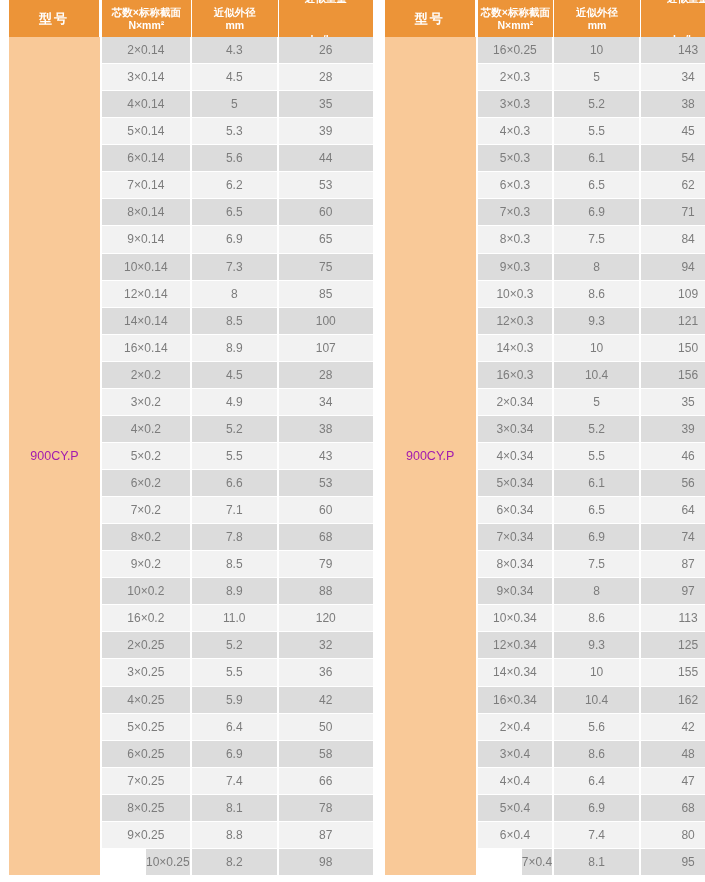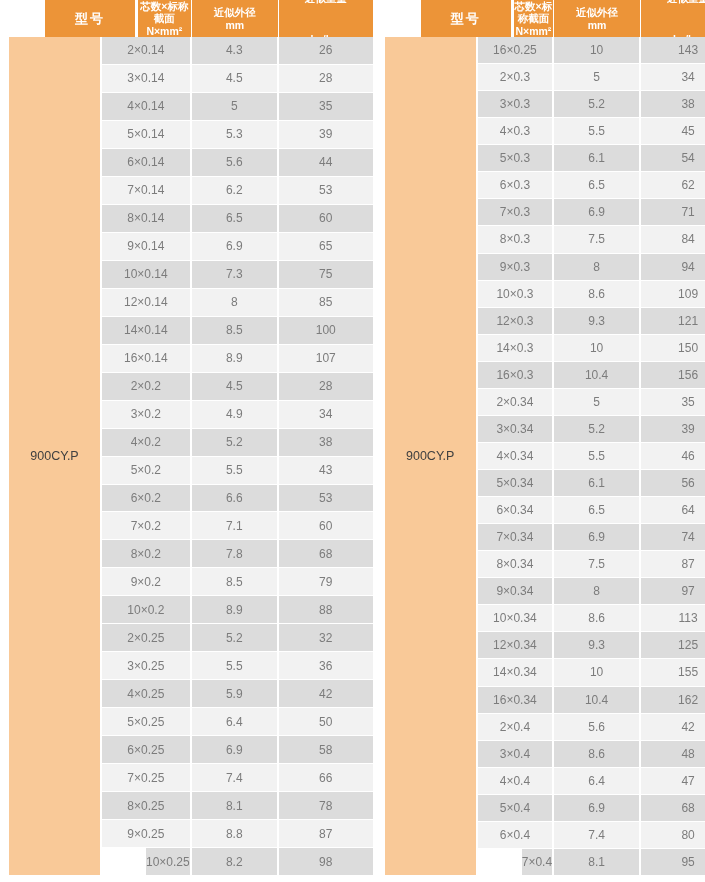--- a/index.html
+++ b/index.html
@@ -45,38 +45,37 @@
     font-size:10.5px;
     font-weight:bold;
     border-right:1px solid #ffffff;
   }
   .th:last-child { border-right:none; }
   .th .l1 { display:block; }
   .th .l2 { display:block; font-weight:bold; }
   .th-model {
     flex:0 0 91px;
     font-size:13px;
-    margin-left:36px;
   }
   .th-model .l1 { letter-spacing:2px; }
   .th-gap { flex:0 0 2px; background:#ffffff; border:none; }
   .th-spec { flex:1 1 0; }
   .th-od   { flex:0 0 87px; }
   .th-wt   { flex:0 0 94px;gap:29px; }
 
   
   .tbody {
     flex:1 1 auto;
     display:flex;
     min-height:0;
   }
   .model-cell {
     flex:0 0 91px;
     background:#F9C998;
-    color:#404040;
+    color:#a21caf;
     font-size:12.5px;
     display:flex;
     align-items:center;
     justify-content:center;
     text-align:center;
   }
   .gap-col { flex:0 0 2px; background:#ffffff; }
   .rows {
     flex:1 1 auto;
     display:flex;
@@ -235,20 +234,25 @@
           <div class="row even">
             <div class="td td-spec">9×0.2</div>
             <div class="td td-od">8.5</div>
             <div class="td td-wt">79</div>
           </div>
           <div class="row odd">
             <div class="td td-spec">10×0.2</div>
             <div class="td td-od">8.9</div>
             <div class="td td-wt">88</div>
           </div>
+          <div class="row even">
+            <div class="td td-spec">16×0.2</div>
+            <div class="td td-od">11.0</div>
+            <div class="td td-wt">120</div>
+          </div>
           <div class="row odd">
             <div class="td td-spec">2×0.25</div>
             <div class="td td-od">5.2</div>
             <div class="td td-wt">32</div>
           </div>
           <div class="row even">
             <div class="td td-spec">3×0.25</div>
             <div class="td td-od">5.5</div>
             <div class="td td-wt">36</div>
           </div>

